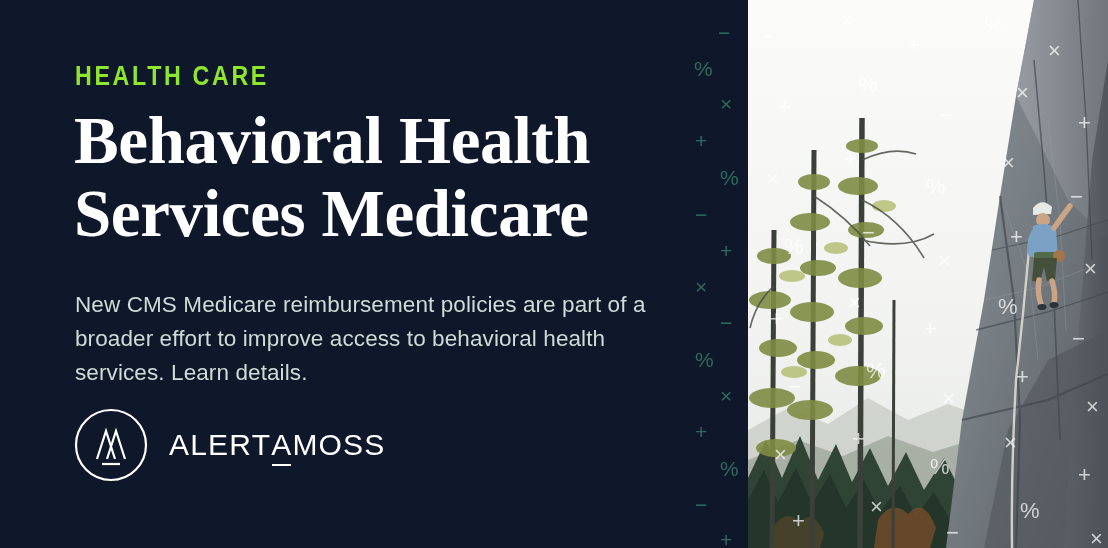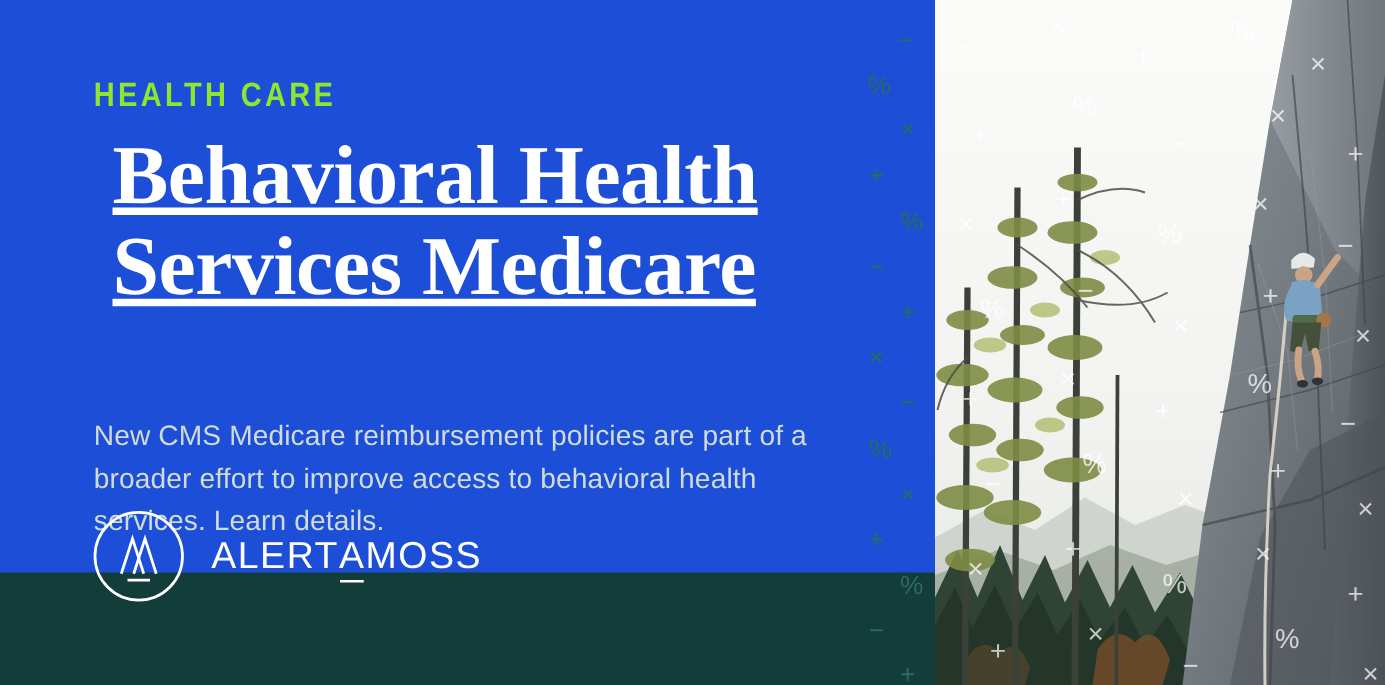--- a/index.html
+++ b/index.html
@@ -12,61 +12,59 @@
   #banner {
     position:relative;
     width:1108px; height:548px;
     overflow:hidden;
     background:#123d38;
   }
 
   
   .left-panel {
     position:absolute; left:0; top:0;
-    width:748px; height:458px;
-    background:#1d4ed8;
+    width:748px; height:548px;
+    background:#0f172a;
     z-index:2;
   }
 
   .eyebrow {
     position:absolute; left:75px; top:63px;
     font-family:"Liberation Sans", sans-serif;
     font-size:27px;
     font-weight:bold;
     letter-spacing:3.1px;
     color:#8ee62e;
     line-height:1;
     transform:scaleX(0.86);
     transform-origin:left center;
     white-space:nowrap;
   }
 
   .headline {
-    position:absolute; left:90px; top:104px;
+    position:absolute; left:74px; top:104px;
     width:630px;
     font-family:"Liberation Serif", serif;
     font-size:67px;
     font-weight:bold;
     color:#ffffff;
     line-height:1.09;
     letter-spacing:-0.4px;
-    text-decoration:underline;
   }
   .headline .hl-line { display:block; }
 
   .body-copy {
     position:absolute; left:75px; top:288px;
     width:580px;
     font-family:"Liberation Sans", sans-serif;
     font-size:22.5px;
     font-weight:normal;
     color:#cfdbd6;
     line-height:1.52;
     letter-spacing:0.1px;
-    margin-top:44px;
   }
 
   
   .logo {
     position:absolute; left:73px; top:407px;
     display:flex; align-items:center;
   }
   .logo-mark {
     width:76px; height:76px;
     flex:0 0 auto;

